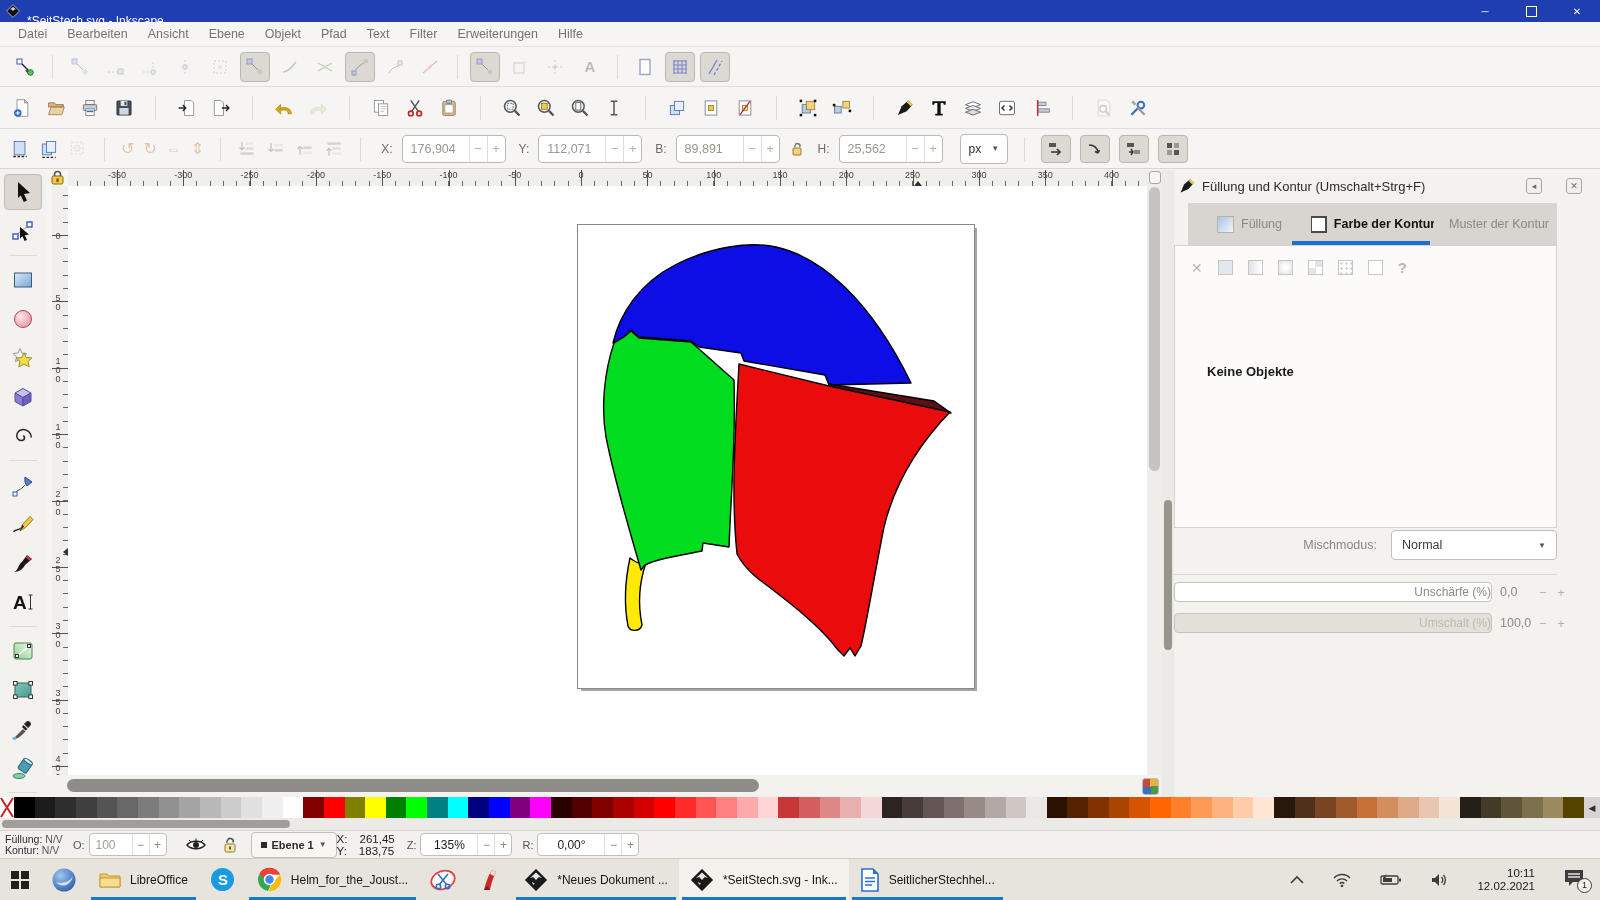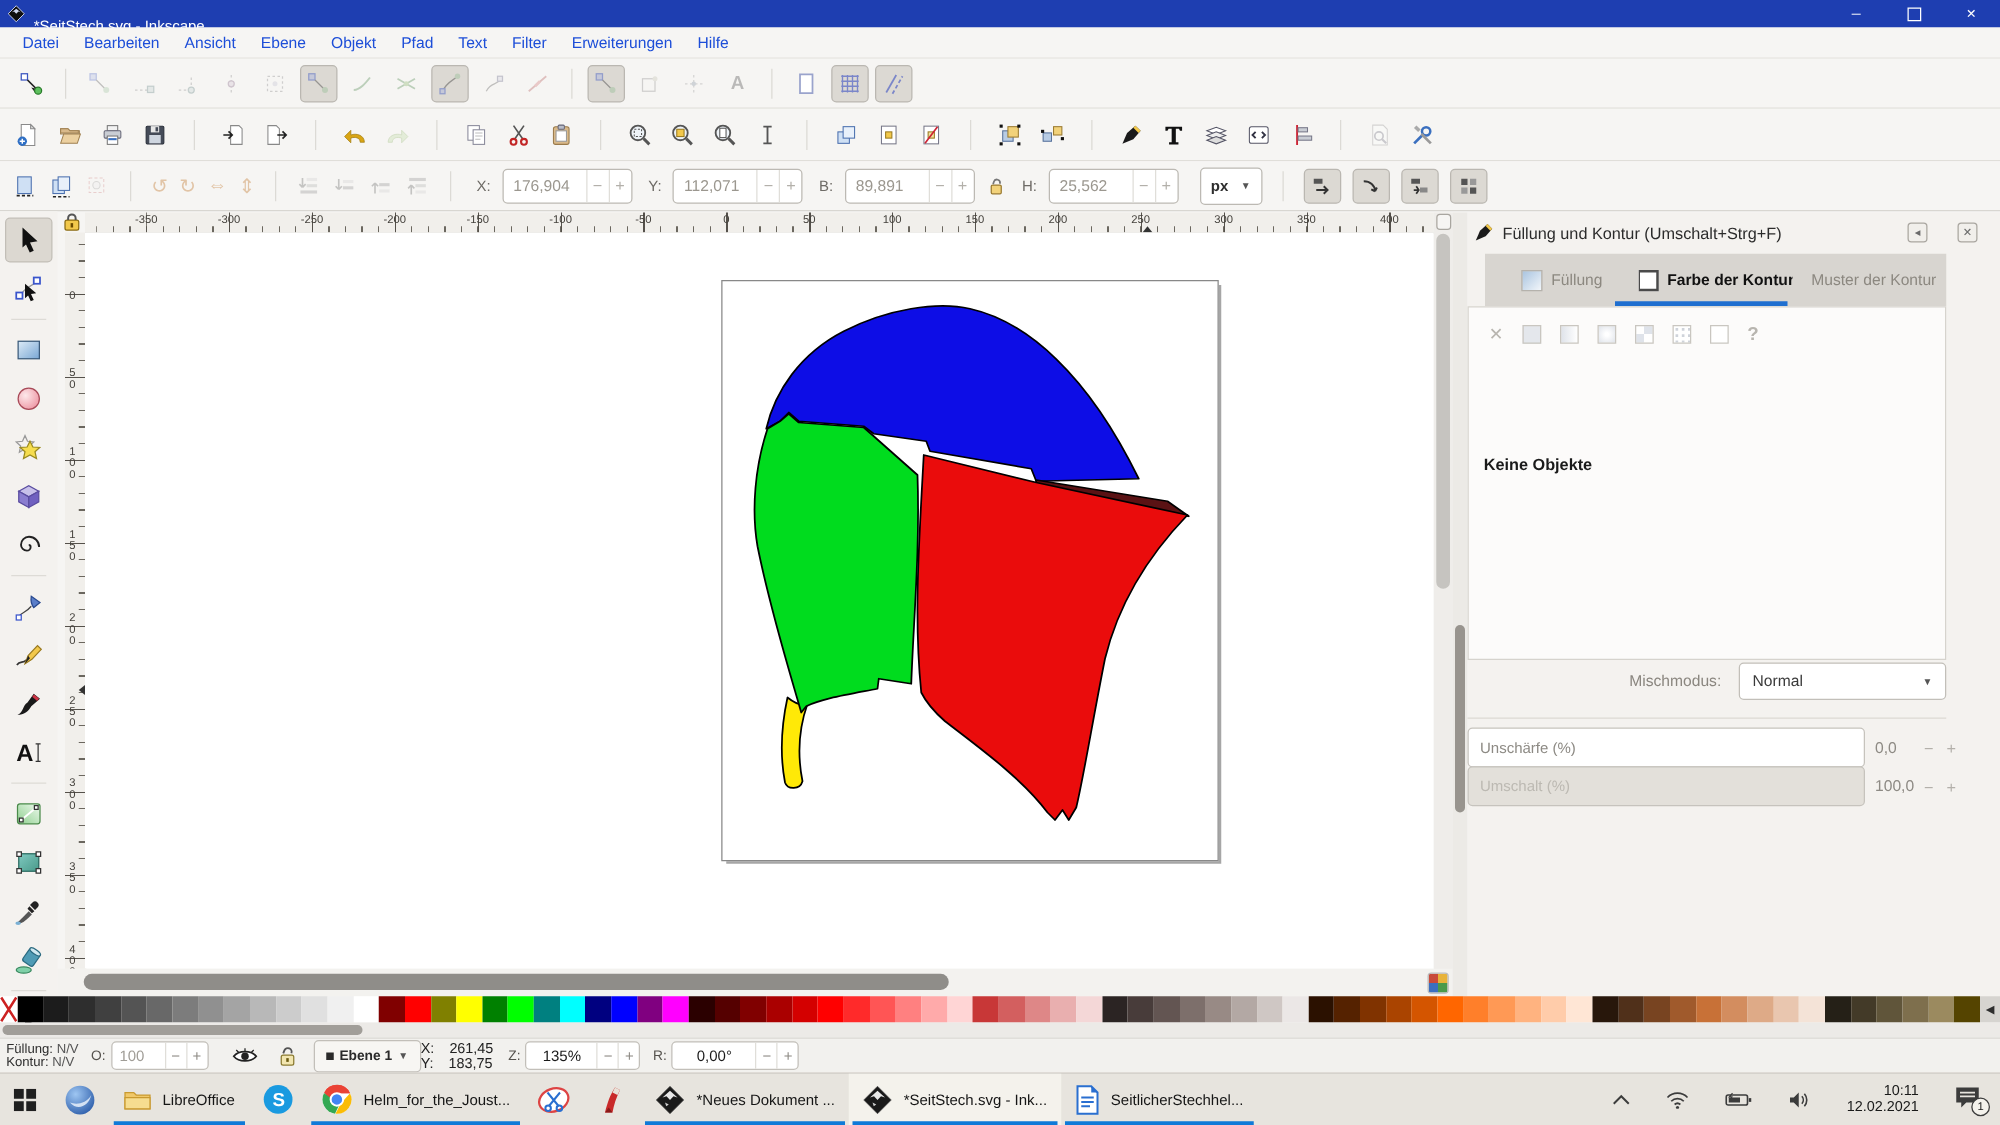--- a/index.html
+++ b/index.html
@@ -14,41 +14,41 @@
   
   #titlebar{left:0;top:0;width:1600px;height:22px;background:#1e3eb1;display:flex;align-items:center;color:#fff;}
   #titlebar .tlogo{margin-left:6px;}
   #titlebar .ttext{margin-left:7px;font-size:12px;margin-top:20px;}
   #titlebar .winbtns{margin-left:auto;display:flex;height:100%;}
   .winbtn{width:46px;height:100%;display:flex;align-items:center;justify-content:center;color:#fff;font-size:10px;}
   .maxglyph{width:9px;height:9px;border:1px solid #fff;}
 
   
   #menubar{left:0;top:22px;width:1600px;height:25px;background:#f6f5f3;border-bottom:1px solid #e4e2de;display:flex;align-items:center;padding-left:8px;box-sizing:border-box;}
-  .menuitem{padding:0 10px;font-size:12.5px;color:#1d4ed8;}
+  .menuitem{padding:0 10px;font-size:12.5px;color:#737373;}
 
   
   .toolrow{left:0;width:1600px;background:#f6f5f3;display:flex;align-items:center;box-sizing:border-box;}
   #snapbar{top:47px;height:40px;border-bottom:1px solid #e0ded9;padding-left:10px;gap:5px;}
   #cmdbar{top:87px;height:42px;border-bottom:1px solid #e0ded9;padding-left:12px;gap:14px;}
   #toolopts{top:129px;height:40px;border-bottom:1px solid #d8d6d1;padding-left:10px;gap:9px;}
   .tsep{width:1px;height:24px;background:#dcdad5;margin:0 7px;flex:none;}
   .tbtn{width:30px;height:30px;display:flex;align-items:center;justify-content:center;flex:none;border-radius:4px;}
   .tbtn.on{background:#dcd9d3;border:1px solid #bab7b1;box-sizing:border-box;}
   .faint{opacity:.3;}
   .faint2{opacity:.45;}
   .glyphbtn{font-size:16px;color:#c98a4a;}
 
   
   .fieldlbl{font-size:12px;color:#6e6b66;margin-left:4px;flex:none;}
   .spin{display:flex;align-items:center;height:28px;background:#fff;border:1px solid #bcb9b3;border-radius:4px;box-sizing:border-box;flex:none;}
   .spin .val{padding:0 6px 0 8px;font-size:12.5px;color:#9b978f;min-width:52px;}
   .spin .seg{width:17px;height:100%;display:flex;align-items:center;justify-content:center;border-left:1px solid #e0ded9;color:#b3b0aa;font-size:13px;}
   .unitdd{display:flex;align-items:center;height:28px;background:#fff;border:1px solid #bcb9b3;border-radius:4px;padding:0 8px;gap:10px;flex:none;}
-  .unitdd .uval{font-size:12px;color:#2e2e2e;font-weight:bold;}
+  .unitdd .uval{font-size:12px;color:#2e2e2e;}
   .ddarrow{font-size:8px;color:#555;}
   .togglebtn{width:30px;height:28px;background:#dcd9d3;border:1px solid #bab7b1;border-radius:4px;display:flex;align-items:center;justify-content:center;box-sizing:border-box;flex:none;}
 
   
   #toolbox{left:0;top:169px;width:46px;height:628px;background:#f4f2ef;display:flex;flex-direction:column;align-items:center;padding-top:5px;box-sizing:border-box;gap:3px;}
   .toolbtn{width:38px;height:36px;display:flex;align-items:center;justify-content:center;border-radius:4px;flex:none;}
   .toolbtn.active{background:#dcd8d1;border:1px solid #c2beb7;box-sizing:border-box;}
   .toolsep{width:28px;height:1px;background:#dddbd6;margin:3px 0;flex:none;}
 
   
@@ -92,28 +92,28 @@
   .dtab{display:flex;align-items:center;justify-content:center;gap:7px;font-size:12.5px;color:#8c8880;padding:0 10px;flex:1;white-space:nowrap;overflow:hidden;}
   .dtab.active{color:#111;font-weight:bold;}
   #tabline{position:absolute;left:104px;bottom:0;width:138px;height:4px;background:#1f6fd0;}
   .tabic-fill{width:15px;height:15px;background:linear-gradient(135deg,#a9c4e0,#f2f6fa);border:1px solid #b5b2ac;flex:none;}
   .tabic-stroke{width:13px;height:13px;background:#fff;border:2px solid #4a4a4a;flex:none;}
   #dlgwhite{position:absolute;left:0px;top:75px;width:383px;height:283px;background:#fcfbfa;border:1px solid #d6d3cd;box-sizing:border-box;}
   #paintrow{display:flex;align-items:center;gap:15px;padding:13px 0 0 16px;}
   .paintx{font-size:14px;color:#b8b5af;font-weight:bold;}
   .paintsq{width:15px;height:15px;border:1px solid #c9c6c0;box-sizing:border-box;}
   .paintq{font-size:15px;color:#b8b5af;font-weight:bold;}
-  #noobj{position:absolute;left:12px;top:118px;font-size:13px;font-weight:bold;color:#1a1a1a;}
+  #noobj{position:absolute;left:32px;top:118px;font-size:13px;font-weight:bold;color:#1a1a1a;}
   #blendrow{position:absolute;left:0;top:360px;width:383px;display:flex;align-items:center;justify-content:flex-end;gap:14px;}
   #blendlbl{font-size:12.5px;color:#8a867f;}
   #blenddd{width:166px;height:30px;background:#fff;border:1px solid #c2bfb9;border-radius:4px;display:flex;align-items:center;box-sizing:border-box;padding:0 10px;justify-content:space-between;}
   #blenddd .bval{font-size:12.5px;color:#3a3a3a;}
   #dlgsep{position:absolute;left:0;top:404px;width:383px;height:1px;background:#dcd9d3;}
   .sliderrow{position:absolute;left:0;width:426px;display:flex;align-items:center;}
-  .sliderbox{width:318px;height:32px;border:1px solid #c6c3bd;border-radius:4px;box-sizing:border-box;display:flex;align-items:center;padding-left:9px;font-size:12px;}
+  .sliderbox{width:318px;height:20px;border:1px solid #c6c3bd;border-radius:4px;box-sizing:border-box;display:flex;align-items:center;padding-left:9px;font-size:12px;justify-content:flex-end;}
   .sliderbox.empty{background:#fff;color:#8d8a84;}
   .sliderbox.full{background:#e3e0da;color:#bcb9b2;}
   .slval{font-size:12.5px;color:#8d8a84;margin-left:8px;min-width:34px;}
   .slpm{font-size:13px;color:#b3b0aa;width:18px;text-align:center;}
 
   
   #hscrollrow{left:46px;top:775px;width:1116px;height:22px;background:#f3f2ef;}
   #hscrollrow .thumb{position:absolute;left:21px;top:4px;width:692px;height:13px;background:#8f8d89;border-radius:7px;}
   #cmsbtn{position:absolute;right:3px;top:3px;width:15px;height:15px;border-radius:3px;overflow:hidden;border:1px solid #bbb;
     background:conic-gradient(#e8b33a 0 25%,#4a9a4a 0 50%,#3a6fbf 0 75%,#c94a3a 0);}

